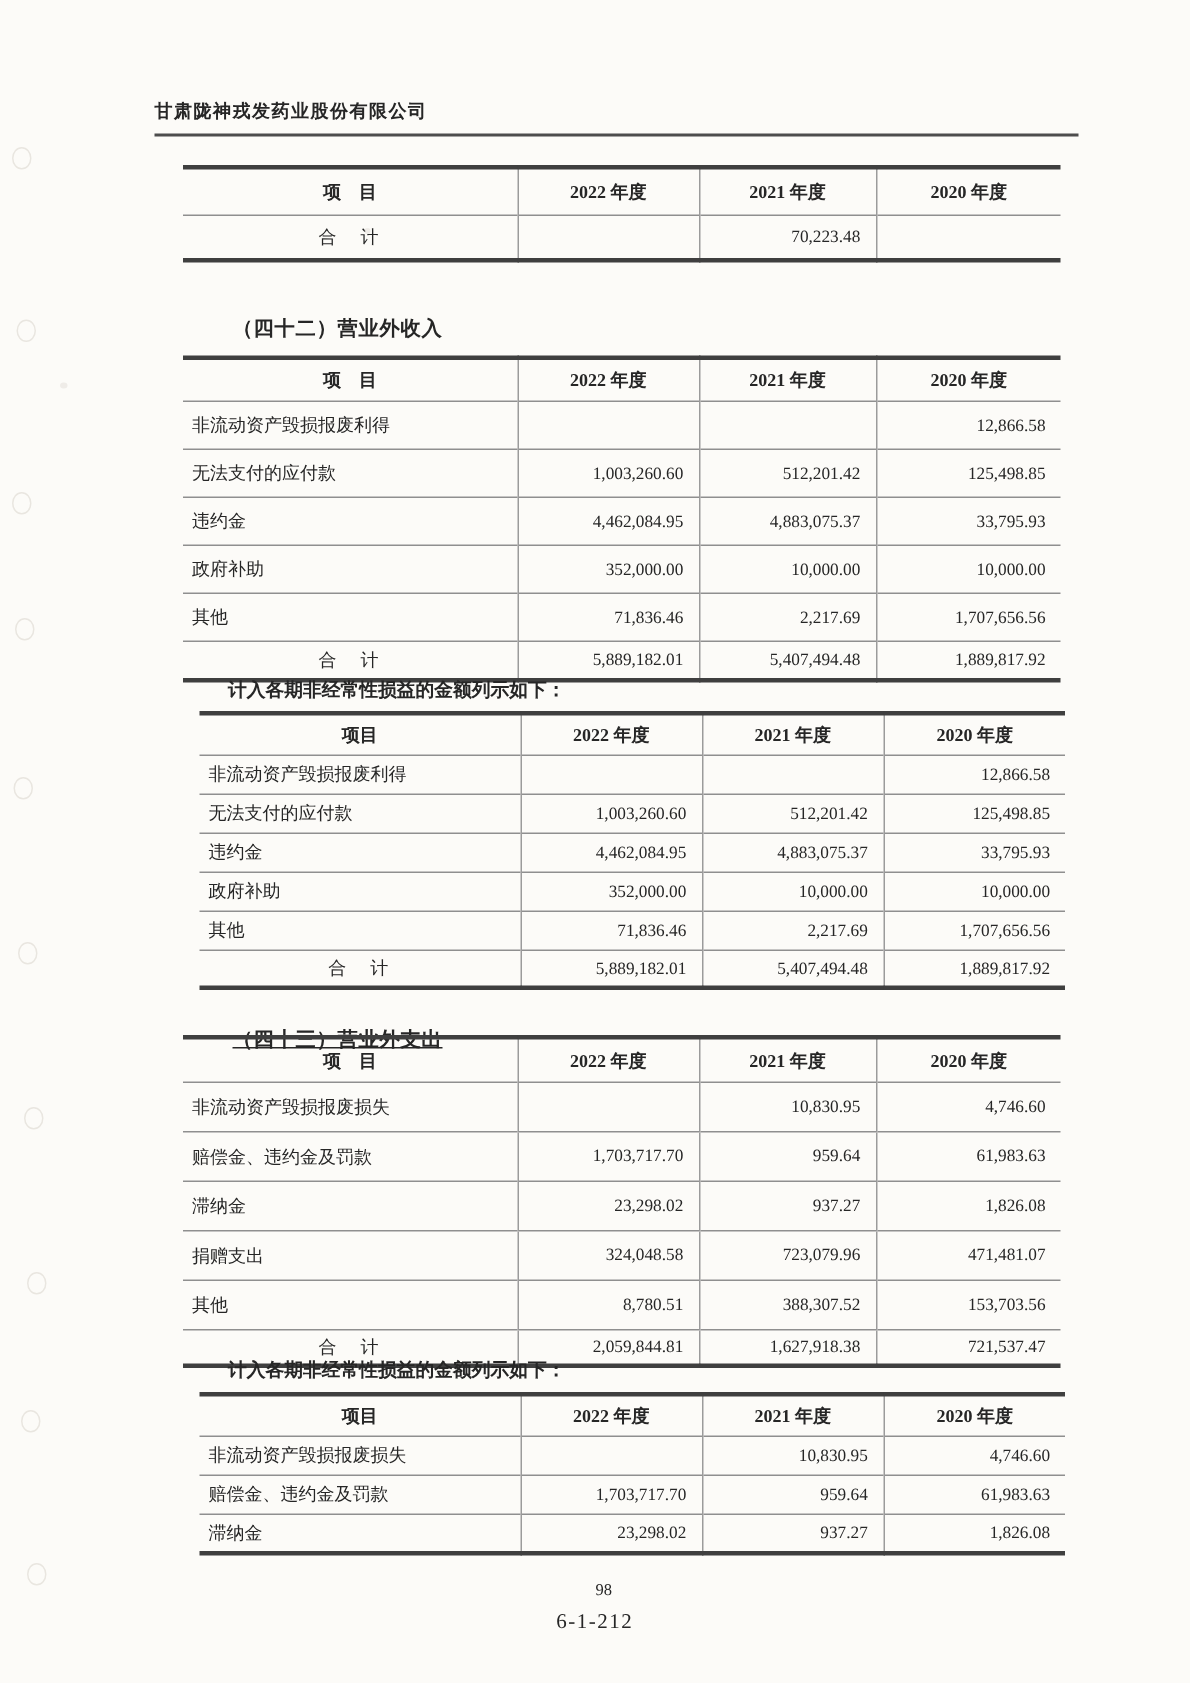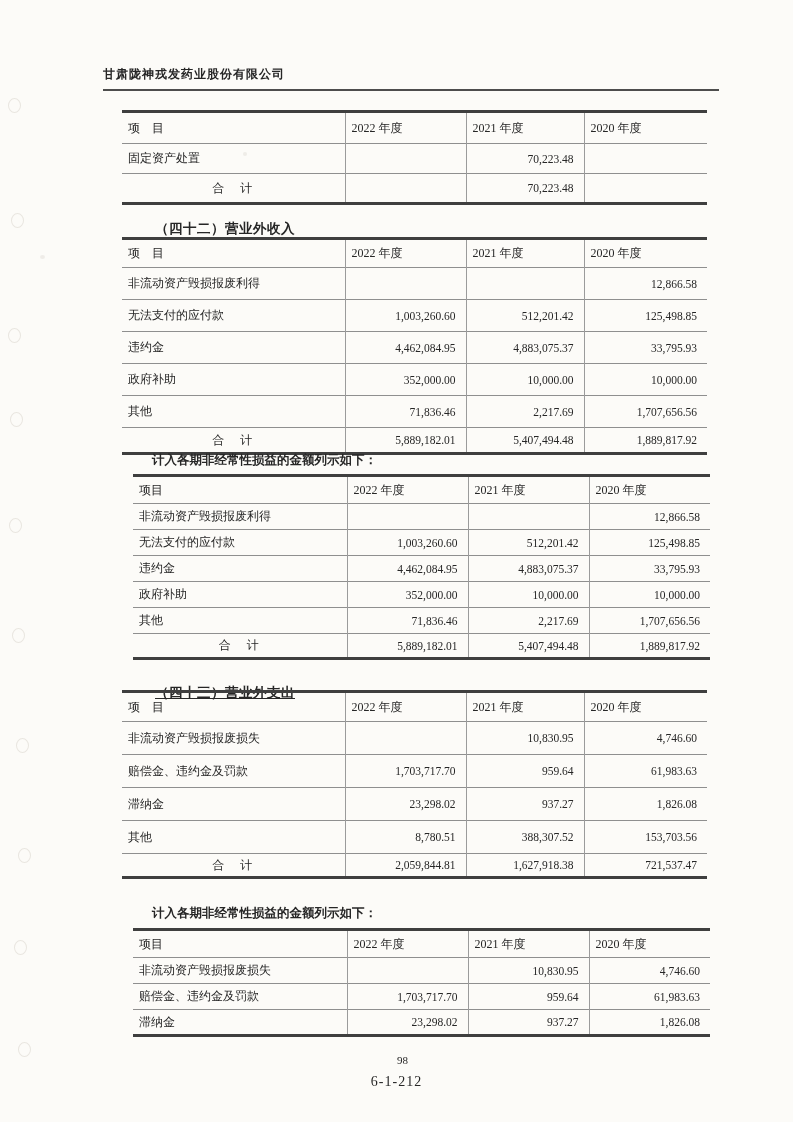--- a/index.html
+++ b/index.html
@@ -27,21 +27,21 @@
     table-layout:fixed;
     font-size:12px;
     position:absolute;
     border-top:3px solid #3f3f3f;
   }
   table.doc th, table.doc td{
     padding:0 6px;
     overflow:hidden;
     white-space:nowrap;
   }
-  table.doc th{font-weight:normal;text-align:left;}
+  table.doc th{font-weight:bold;text-align:center;}
   table.doc td.num{text-align:right;padding-right:10px;font-size:11.5px;}
   table.doc td.item{text-align:left;padding-left:6px;}
   table.doc td.total{text-align:center;letter-spacing:2px;}
   table.doc tr{border-bottom:1px solid #8f8f8f;}
   table.doc tr.last{border-bottom:3px solid #3f3f3f;}
   table.doc th + th, table.doc td + td{border-left:1px solid #9b9b9b;}
   
   #t1{left:122px;top:110px;width:585px;}
   #t1 tr{height:30px;} #t1 tr.hdr{height:32px;}
   #t2{left:122px;top:237px;width:585px;}
@@ -50,21 +50,21 @@
   #t3 tr{height:26px;} #t3 tr.hdr{height:28px;} #t3 tr.last{height:25px;}
   #t4{left:122px;top:690px;width:585px;}
   #t4 tr{height:33px;} #t4 tr.hdr{height:30px;} #t4 tr.last{height:24px;}
   #t5{left:133px;top:928px;width:577px;}
   #t5 tr{height:26px;} #t5 tr.hdr{height:28px;}
   
   .section-title{
     position:absolute;left:155px;
     font-size:13.5px;font-weight:bold;letter-spacing:0.5px;
   }
-  #sec42{top:220px;}
+  #sec42{top:210px;}
   #sec43{top:684px;text-decoration:underline;}
   .note-line{
     position:absolute;left:152px;
     font-size:12.5px;font-weight:bold;
   }
   #note1{top:452px;}
   #note2{top:905px;}
   
   .footer-page{position:absolute;left:12px;right:0;top:1054px;text-align:center;font-size:11px;}
   .footer-doc{position:absolute;left:0;right:0;top:1074px;text-align:center;font-size:14px;letter-spacing:1px;}
@@ -89,26 +89,20 @@
       <col style="width:118px">
       <col style="width:123px">
     </colgroup>
   <tbody>
       <tr class="hdr">
     <th>项　目</th>
     <th>2022 年度</th>
     <th>2021 年度</th>
     <th>2020 年度</th>
   </tr>
-  <tr>
-    <td class="item">固定资产处置</td>
-    <td class="num"></td>
-    <td class="num">70,223.48</td>
-    <td class="num"></td>
-  </tr>
   <tr class="last">
     <td class="total">合　计</td>
     <td class="num"></td>
     <td class="num">70,223.48</td>
     <td class="num"></td>
   </tr>
 </tbody>
   </table>
 
 <div class="section-title" id="sec42">（四十二）营业外收入</div>
@@ -247,20 +241,26 @@
     <td class="item">赔偿金、违约金及罚款</td>
     <td class="num">1,703,717.70</td>
     <td class="num">959.64</td>
     <td class="num">61,983.63</td>
   </tr>
   <tr>
     <td class="item">滞纳金</td>
     <td class="num">23,298.02</td>
     <td class="num">937.27</td>
     <td class="num">1,826.08</td>
+  </tr>
+  <tr>
+    <td class="item">捐赠支出</td>
+    <td class="num">324,048.58</td>
+    <td class="num">723,079.96</td>
+    <td class="num">471,481.07</td>
   </tr>
   <tr>
     <td class="item">其他</td>
     <td class="num">8,780.51</td>
     <td class="num">388,307.52</td>
     <td class="num">153,703.56</td>
   </tr>
   <tr class="last">
     <td class="total">合　计</td>
     <td class="num">2,059,844.81</td>

